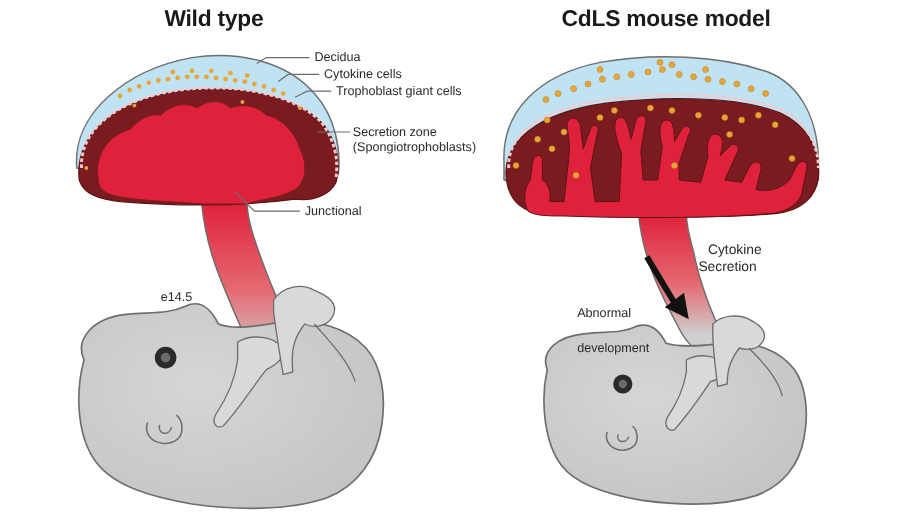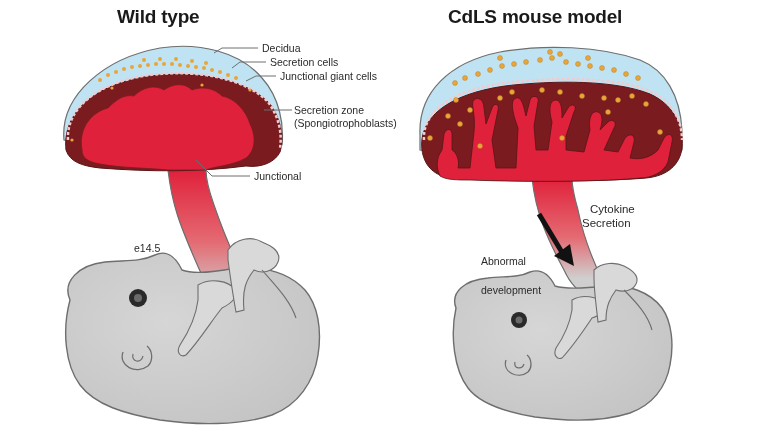--- a/index.html
+++ b/index.html
@@ -1,18 +1,18 @@
 <!DOCTYPE html>
 <html><head>
 <meta charset="utf-8">
 <style>
   html,body{margin:0;padding:0;background:#ffffff;}
   body{width:768px;height:432px;overflow:hidden;position:relative;font-family:"Liberation Sans",sans-serif;}
   #fig{position:absolute;left:0;top:0;width:768px;height:432px;}
-  .title{position:absolute;top:6px;font-weight:bold;font-size:19px;color:#1a1a1a;white-space:nowrap;letter-spacing:-0.2px;}
+  .title{position:absolute;top:6px;font-weight:bold;font-size:19px;color:#1a1a1a;white-space:nowrap;letter-spacing:-0.2px;margin-left:20px;}
   .lbl{position:absolute;font-size:10.5px;color:#2a2a2a;white-space:nowrap;line-height:12px;}
   .lbl-med{position:absolute;font-size:11.5px;color:#2a2a2a;white-space:nowrap;line-height:14px;text-align:right;}
 </style>
 </head>
 <body>
 
 <svg id="fig" viewBox="0 0 768 432">
   <defs>
     <linearGradient id="cordGradL" x1="0" y1="0" x2="0" y2="1">
       <stop offset="0" stop-color="#e0213b"></stop>
@@ -159,22 +159,22 @@
         <circle cx="480" cy="146" r="2.5"></circle>
         <circle cx="460" cy="124" r="2.5"></circle>
     </g>
   </g>
 </svg>
 
 <div class="title" style="left:117px;">Wild type</div>
 <div class="title" style="left:448px;text-align:right;">CdLS mouse model</div>
 
 <div class="lbl" style="left:262px;top:42px;">Decidua</div>
-<div class="lbl" style="left:270px;top:56px;">Secretion cells</div>
-<div class="lbl" style="left:280px;top:70px;">Junctional giant cells</div>
+<div class="lbl" style="left:270px;top:56px;">Cytokine cells</div>
+<div class="lbl" style="left:280px;top:70px;">Trophoblast giant cells</div>
 <div class="lbl" style="left:294px;top:104px;">Secretion zone</div>
 <div class="lbl" style="left:294px;top:117px;">(Spongiotrophoblasts)</div>
 <div class="lbl" style="left:254px;top:170px;">Junctional</div>
 <div class="lbl" style="left:134px;top:242px;">e14.5</div>
 
 <div class="lbl-med" style="left:590px;top:202px;">Cytokine</div>
 <div class="lbl-med" style="left:582px;top:216px;">Secretion</div>
 <div class="lbl" style="left:481px;top:255px;">Abnormal</div>
 <div class="lbl" style="left:481px;top:284px;">development</div>
 

